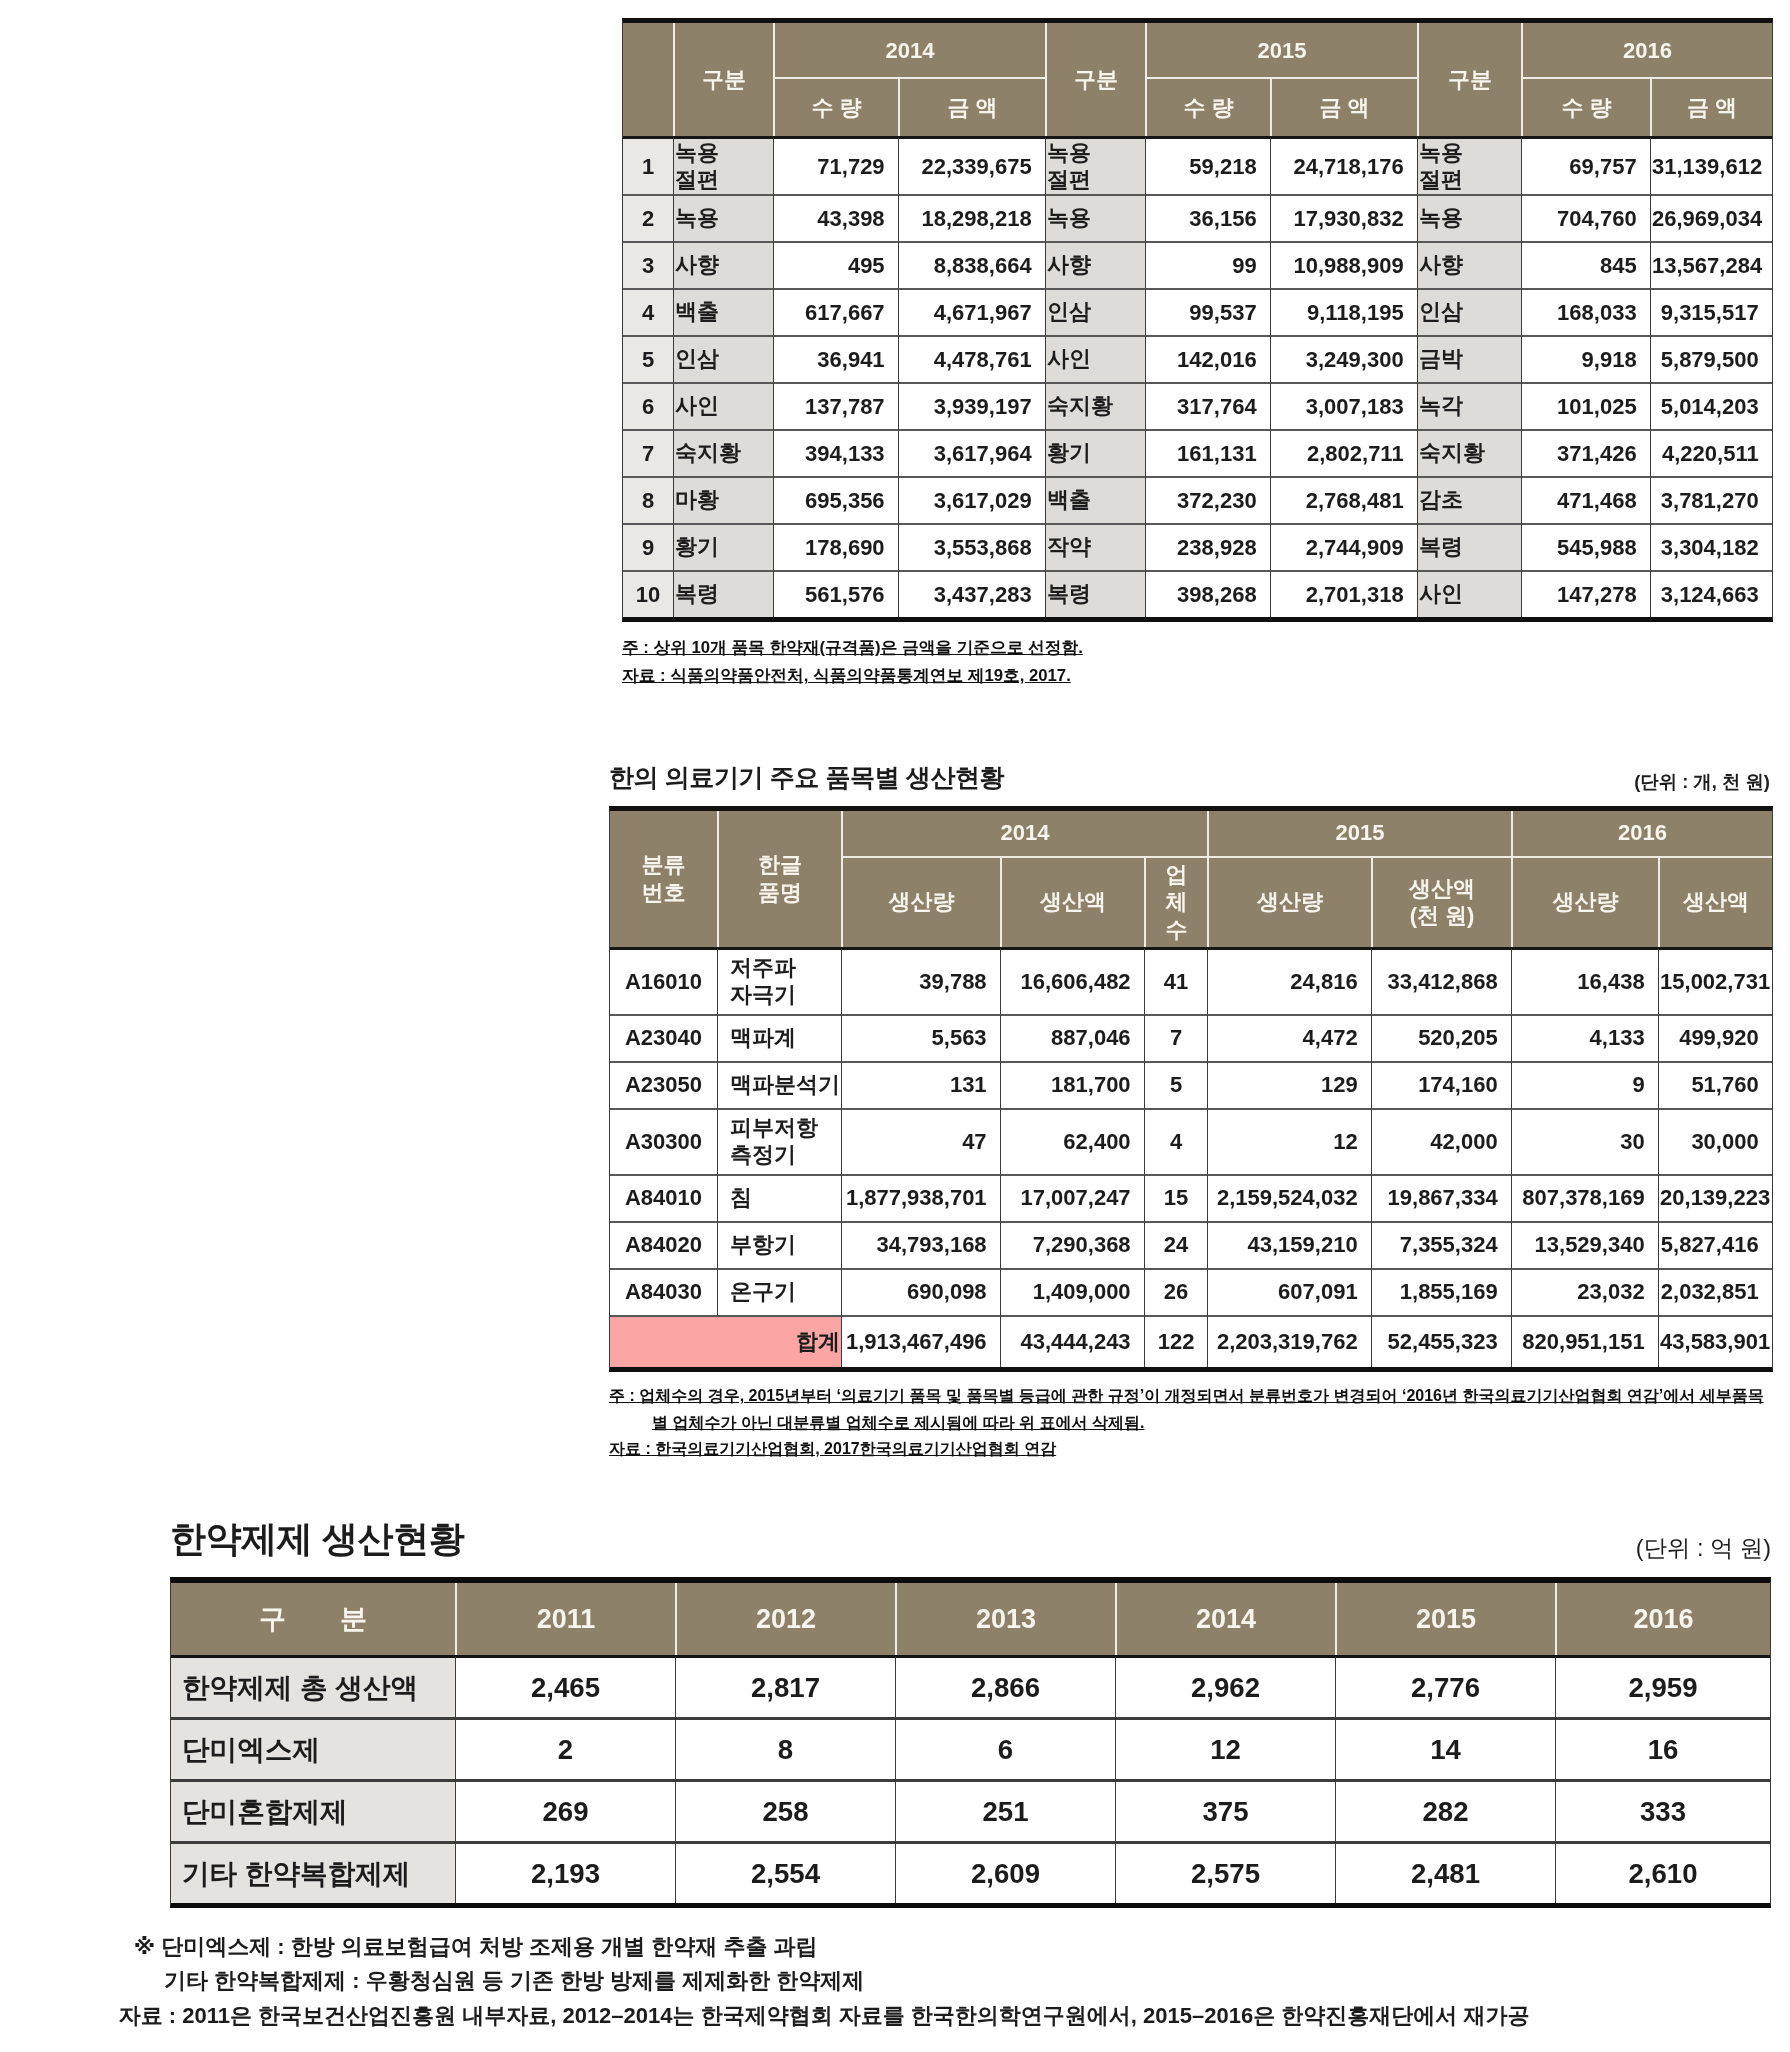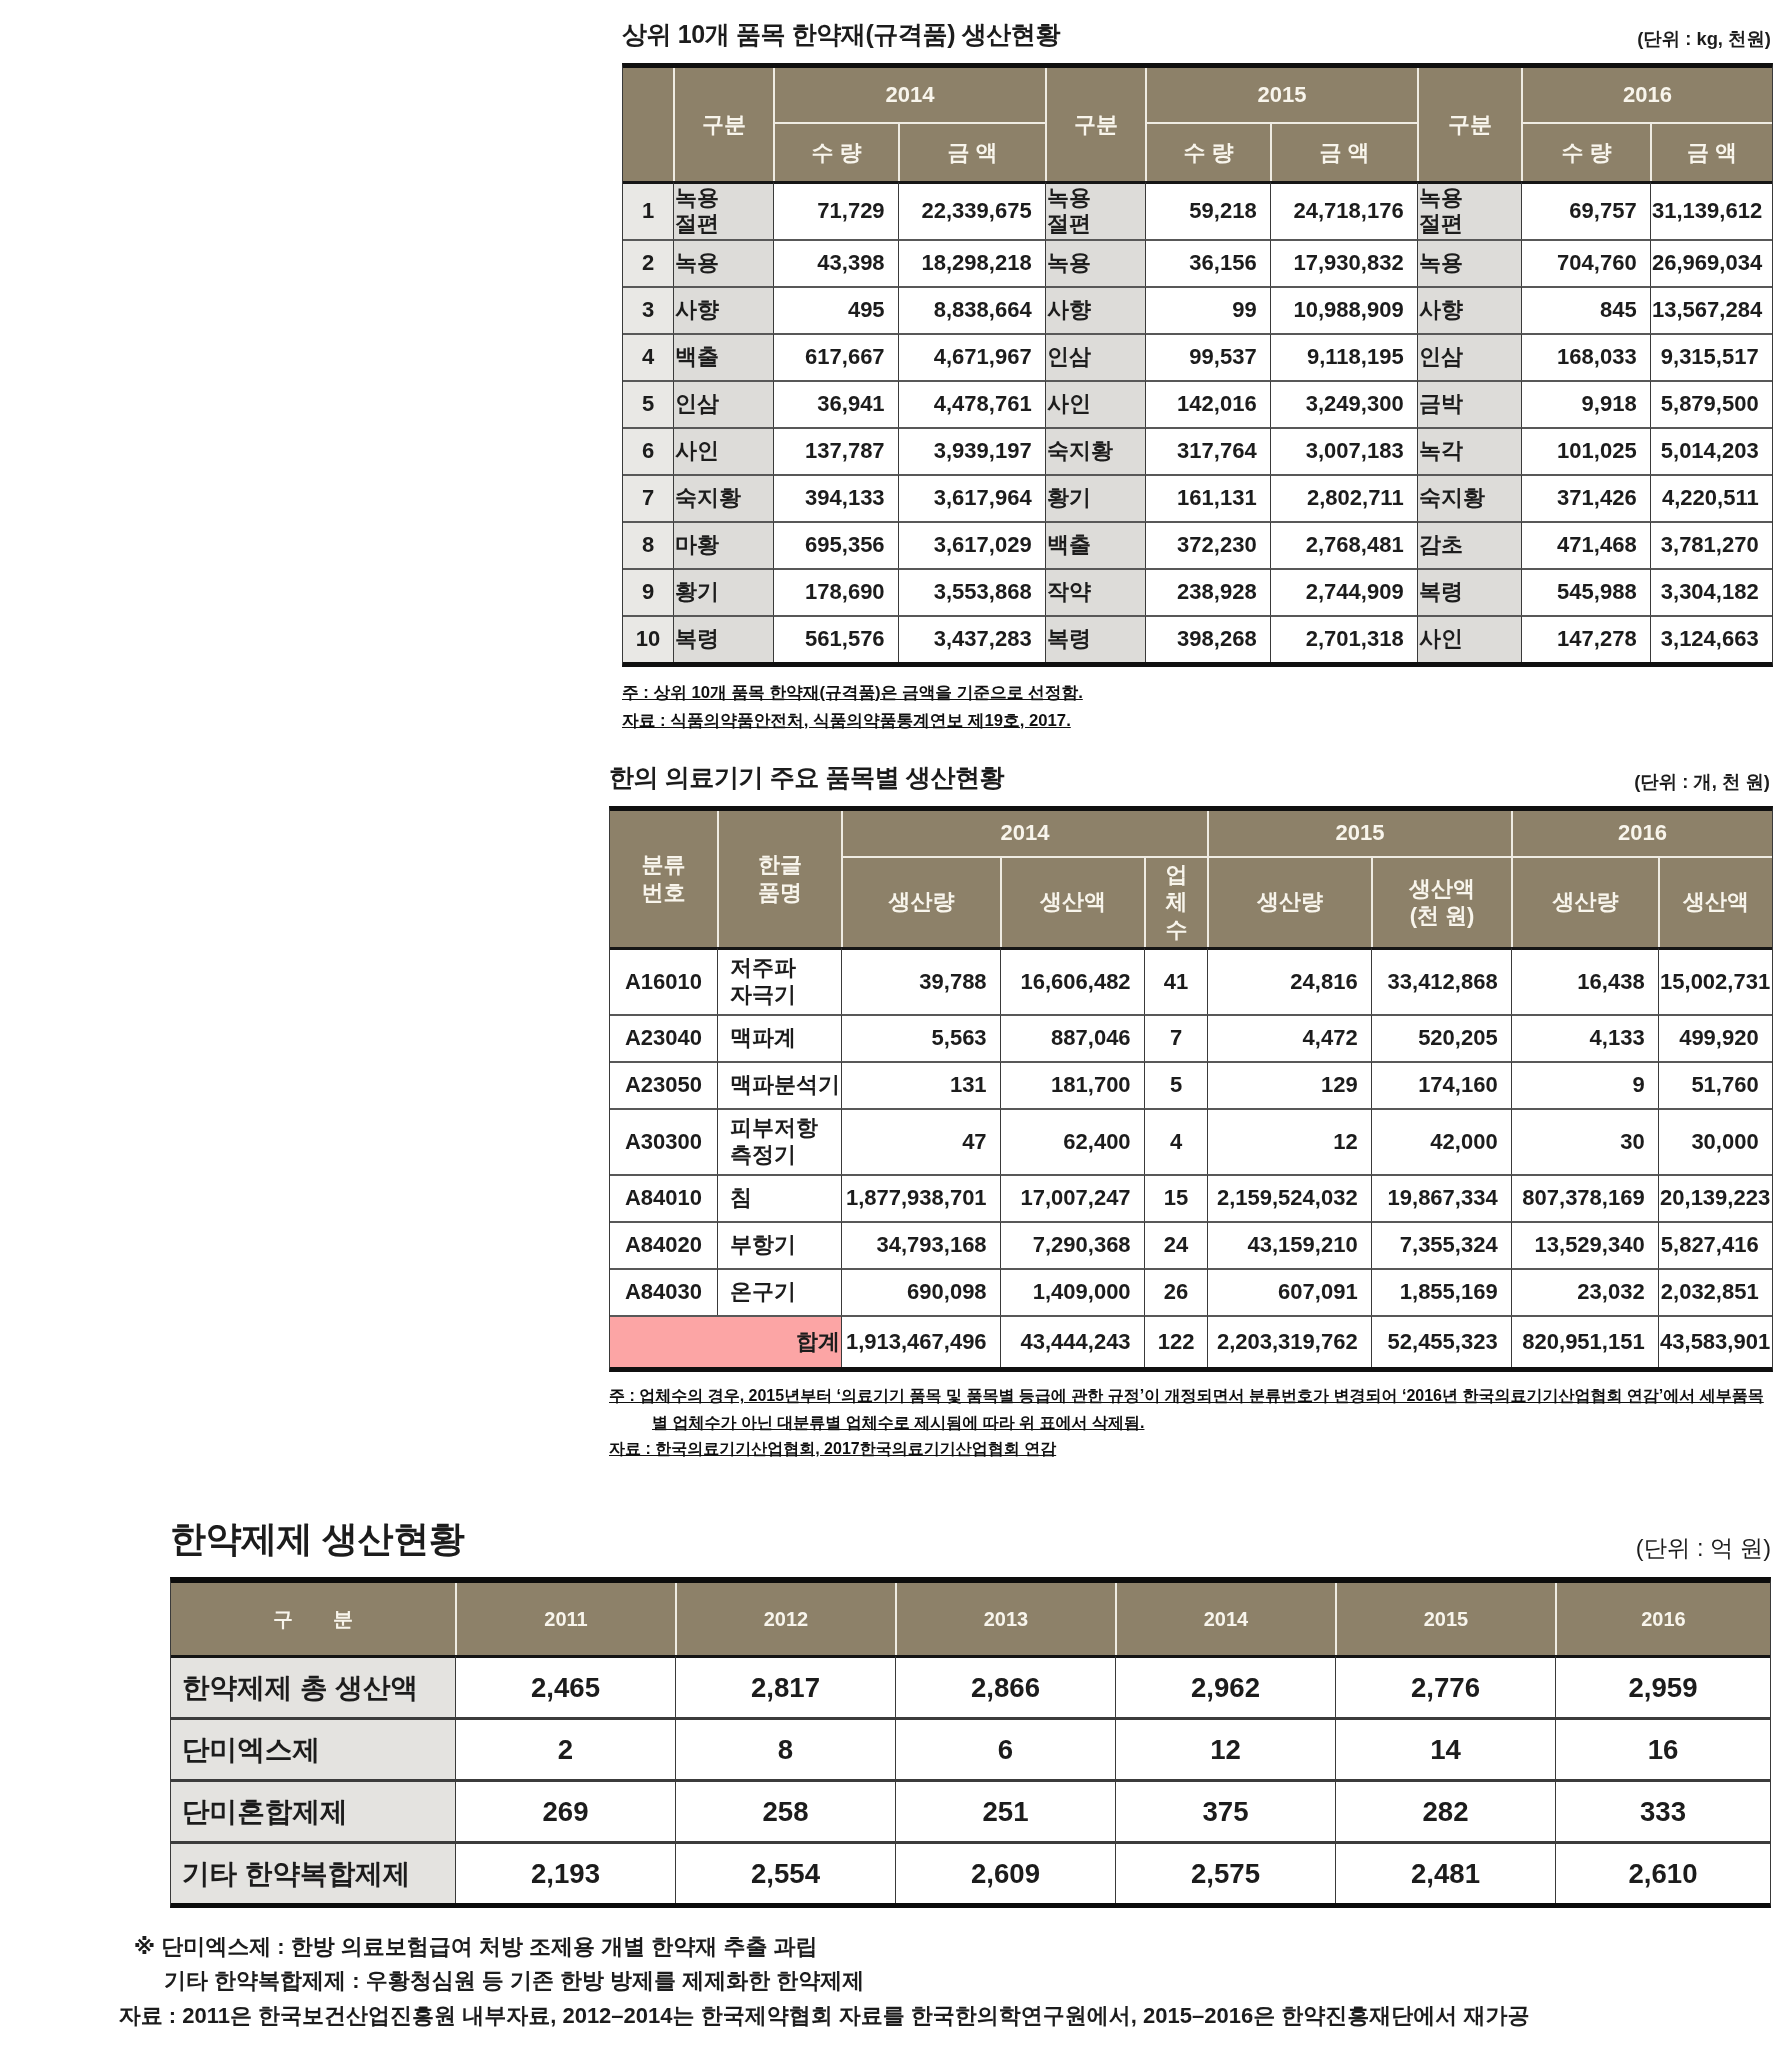--- a/index.html
+++ b/index.html
@@ -46,21 +46,21 @@
 
   #t2 thead tr.top td{height:43px;}
   #t2 thead tr.sub td{height:87px;}
   #t2 tbody td{height:43px;}
   #t2 tbody tr.tall td{height:62px;}
   #t2 tbody tr.total td{height:48px;}
   td.totlab{background:#fca5a5;text-align:right;}
 
   
   #t3{border-top:6.7px solid #0c0c0c;border-bottom:5.8px solid #0c0c0c;}
-  #t3 thead td{height:70px;font-size:20px;}
+  #t3 thead td{height:70px;font-size:27px;}
   #t3 tbody td{height:57px;border-top:3.3px solid #3c3c3c;font-size:27.6px;}
   #t3 tbody tr.first td{border-top:3.3px solid #141414;}
   #t3 td.lab3{background:#e4e3e0;text-align:left;padding-left:11px;font-weight:600;}
   #t3 td.val3{background:#ffffff;text-align:center;font-weight:600;}
 
   .notes{margin-top:11.7px;font-weight:700;color:#101010;text-decoration:underline;}
   #sec1 .notes{font-size:16.7px;line-height:1.7;}
   #sec2 .notes{font-size:16px;line-height:1.65;}
   .hang{padding-left:43px;text-indent:-43px;}
 
@@ -68,24 +68,20 @@
   .fn-star{margin-left:16.7px;}
   .fn-ind{margin-left:47px;}
   .fn-src{margin-left:1.7px;}
 
   #t3wrap{margin-left:53px;width:1601px;margin-top:13.4px;}
 </style>
 </head>
 <body>
 
 <div class="section" id="sec1">
-  <div class="titlerow">
-    <div class="tbl-title">상위 10개 품목 한약재(규격품) 생산현황</div>
-    <div class="tbl-unit">(단위 : kg, 천원)</div>
-  </div>
   <table class="t" id="t1">
     <colgroup>
       <col style="width:50px">
         <col style="width:100px">
         <col style="width:125px">
         <col style="width:147px">
       <col style="width:100px">
         <col style="width:125px">
         <col style="width:147px">
       <col style="width:104px">

